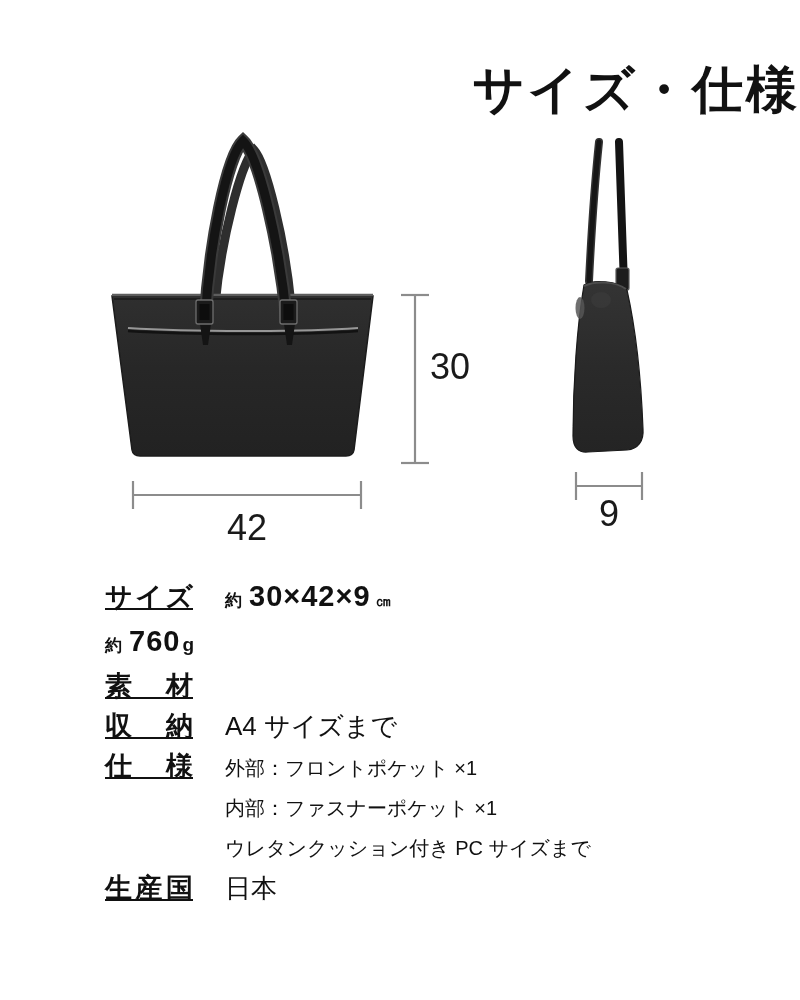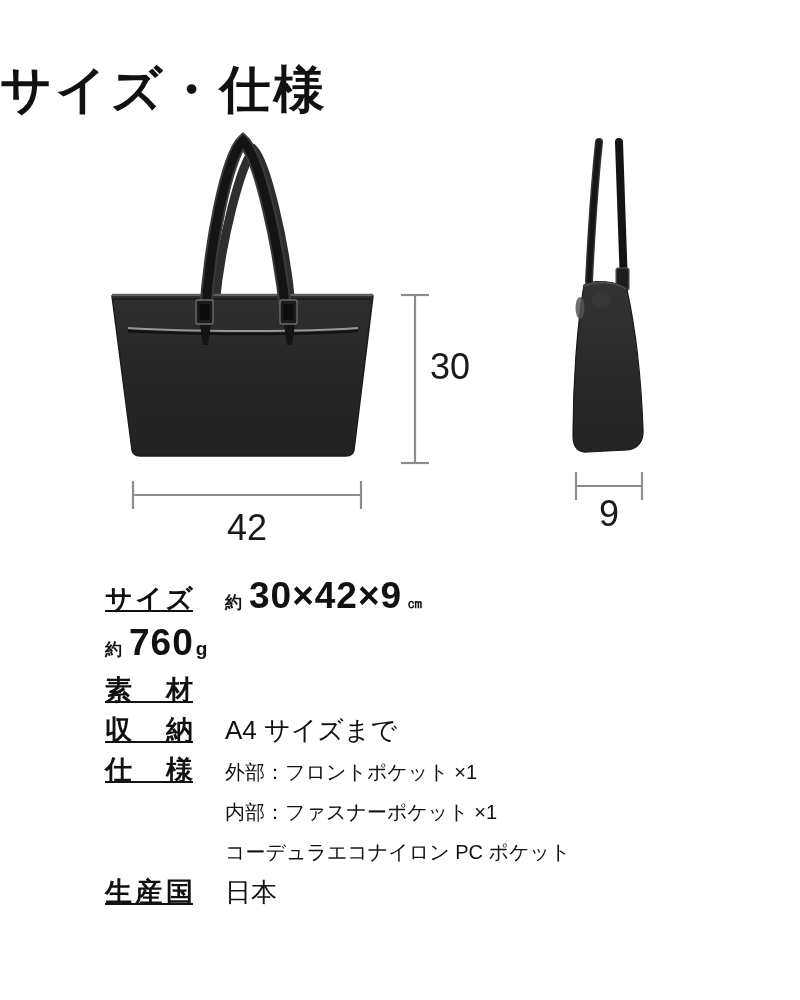--- a/index.html
+++ b/index.html
@@ -5,39 +5,39 @@
   html, body { margin: 0; padding: 0; background: #ffffff; }
   body {
     width: 800px; height: 1000px;
     font-family: "Liberation Sans", sans-serif;
     color: #111;
   }
   .page { position: relative; width: 800px; height: 1000px; overflow: hidden; background:#fff; }
 
   .title {
     position: absolute; top: 56px; left: 0; width: 100%;
-    text-align: left;
+    text-align: right;
     font-size: 51px; font-weight: 800; letter-spacing: 3px;
     color: #111;
   }
 
   .diagram-svg { position: absolute; top: 0; left: 0; }
 
   .specs { position: absolute; left: 105px; top: 576px; width: 620px; }
   .spec-row { display: flex; align-items: baseline; }
   .spec-label {
     flex: 0 0 88px; width: 88px;
     font-weight: 800; font-size: 27px; line-height: 40px;
     text-align: justify; text-align-last: justify;
     margin-right: 32px; white-space: nowrap; text-decoration: underline;
   }
   .spec-value { font-size: 26px; line-height: 40px; font-weight: 500; white-space: nowrap; }
   .spec-lines > div { font-size: 20px; line-height: 40px; font-weight: 500; white-space: nowrap; }
   .approx { font-size: 17px; font-weight: 600; margin-right: 7px; }
-  .big-num { font-size: 37px; font-weight: 600; letter-spacing: 1px; }
+  .big-num { font-size: 29px; font-weight: 600; letter-spacing: 1px; }
   .unit { font-size: 16px; font-weight: 600; margin-left: 5px; }
   .unit-g { font-size: 19px; font-weight: 600; margin-left: 2px; }
   .line-indent { padding-left: 84px; }
 
   .dim-num {
     font-family: "Liberation Sans", sans-serif;
     font-size: 36px; font-weight: 500; fill: #1a1a1a;
   }
 </style>
 </head>
@@ -146,21 +146,21 @@
     <div class="spec-row">
       <div class="spec-label">収納</div>
       <div class="spec-value">A4 サイズまで</div>
     </div>
 
     <div class="spec-row">
       <div class="spec-label">仕様</div>
       <div class="spec-lines">
         <div>外部：フロントポケット ×1</div>
         <div>内部：ファスナーポケット ×1</div>
-        <div>コーデュラエコナイロン PC ポケット</div>
+        <div>ウレタンクッション付き PC サイズまで</div>
       </div>
     </div>
 
     <div class="spec-row">
       <div class="spec-label">生産国</div>
       <div class="spec-value">日本</div>
     </div>
 
   </div>
 </div>

